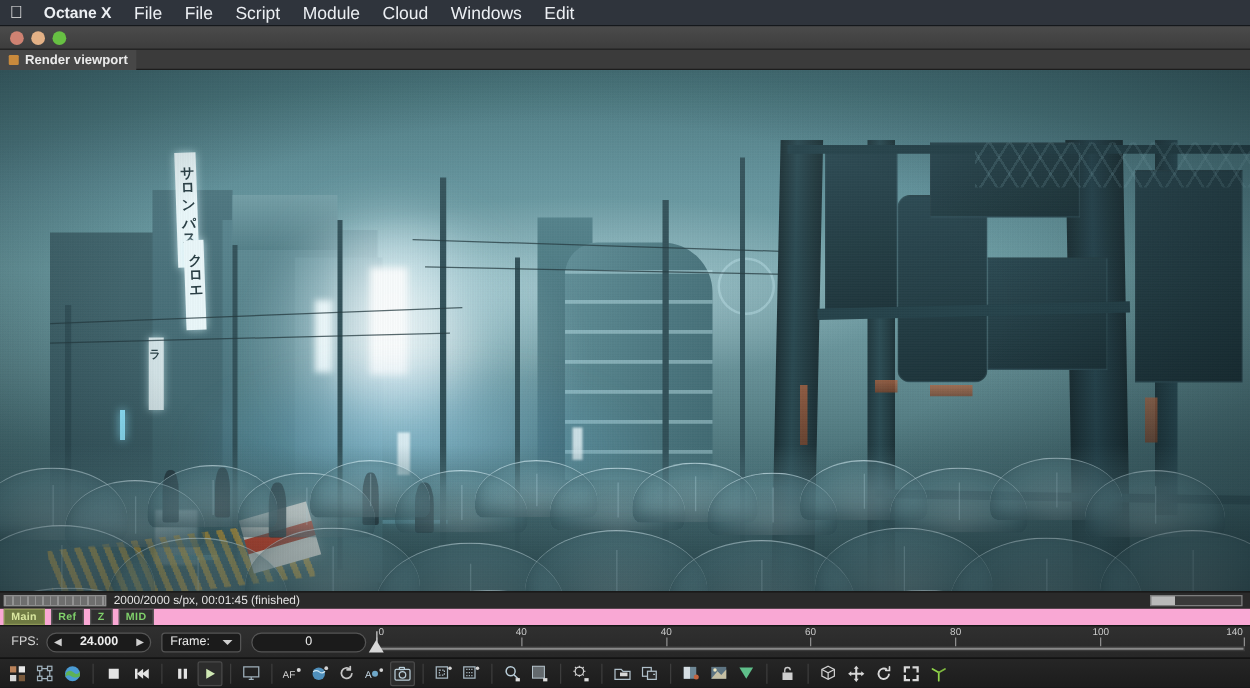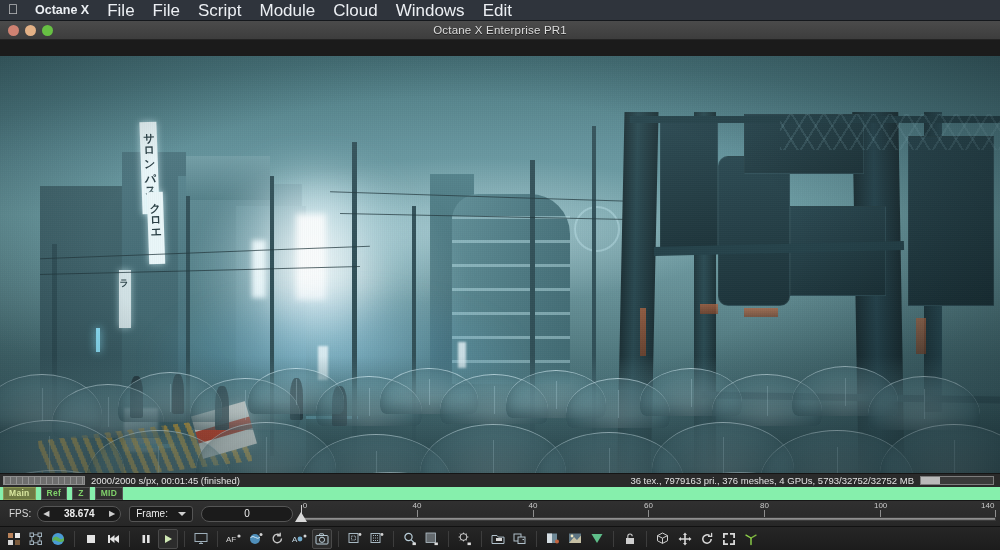--- a/index.html
+++ b/index.html
@@ -17,21 +17,21 @@
     position: absolute; left: 0; top: 0; width: 1000px; height: 21px;
     background: #2f343c;
     display: flex; align-items: center;
     border-bottom: 1px solid #15181c;
   }
   .apple-logo {
     width: 26px; display: flex; justify-content: center; align-items: center;
     color: #e9e9e9; font-size: 14px; line-height: 1; padding-bottom: 2px;
   }
   .macbar .mi {
-    color: #eceff3; font-size: 17px; padding: 0 9px; line-height: 21px;
+    color: #eceff3; font-size: 14px; padding: 0 9px; line-height: 21px;
     white-space: nowrap; cursor: default;
   }
   .macbar .mi.app-name { font-weight: bold; font-size: 12.5px; }
 
   
   .titlebar {
     position: absolute; left: 0; top: 21px; width: 1000px; height: 19px;
     background: linear-gradient(#4b4b4b, #3d3d3d);
     border-bottom: 1px solid #242424;
     display: flex; align-items: center;
@@ -291,21 +291,21 @@
     position: absolute; right: 6px; width: 74px; height: 9px;
     background: #3a3a3a; border: 1px solid #7d7d7d;
   }
   .memobar > i {
     display: block; height: 100%; width: 26%; background: #b9b9b9;
   }
 
   
   .passrow {
     position: absolute; left: 0; top: 487px; width: 1000px; height: 13px;
-    background: #86efac; display: flex; align-items: center; gap: 5px;
+    background: #f9a8d4; display: flex; align-items: center; gap: 5px;
     padding-left: 3px;
   }
   .pass {
     font-size: 8.5px; font-weight: bold; color: #7fd06a;
     border: 1px solid #555; padding: 0 5px; line-height: 11px;
     background: #303030; letter-spacing: .3px;
   }
   .pass.active { background: #6f7a43; color: #d9e7a0; border-color: #8b9655; }
 
   
@@ -392,23 +392,28 @@
     <div class="mi">Windows</div>
     <div class="mi">Edit</div>
   </div>
 
   <div class="titlebar">
     <div class="lights">
       <span class="light r"></span>
       <span class="light y"></span>
       <span class="light g"></span>
     </div>
-    <div class="win-title">Octane X Enterprise PR1</div>
   </div>
 
+  <div class="tabstrip">
+    <div class="tab">
+      <span class="tab-dot"></span>
+      <span>Render viewport</span>
+    </div>
+  </div>
 
   <div class="viewport">
     <div class="scene">
       <div class="sky"></div>
 
       <div class="bld b1"></div>
       <div class="bld b2"></div>
       <div class="bld b3"></div>
       <div class="bld b4"></div>
       <div class="bld b5"></div>
@@ -516,38 +521,37 @@
 
       <div class="haze"></div>
       <div class="grain"></div>
       <div class="vignette"></div>
     </div>
   </div>
 
   <div class="statusrow">
     <div class="progbar"></div>
     <div class="status-left">2000/2000 s/px, 00:01:45 (finished)</div>
-    <div class="status-right">36 tex., 7979163 pri., 376 meshes, 4 GPUs, 5793/32752/32752 MB</div>
     <div class="memobar">
         <i></i>
       </div>
   </div>
 
   <div class="passrow">
     <div class="pass active">Main</div>
     <div class="pass">Ref</div>
     <div class="pass">Z</div>
     <div class="pass">MID</div>
   </div>
 
   <div class="timerow">
     <span class="lbl">FPS:</span>
     <div class="spinner">
       <span class="arw">◀</span>
-      <span class="val">38.674</span>
+      <span class="val">24.000</span>
       <span class="arw">▶</span>
     </div>
     <div class="combo">
       <span class="ctxt">Frame:</span>
       <span class="caret"></span>
     </div>
     <div class="framefield">0</div>
 
     <div class="timeline">
       <div class="tl-track"></div>

